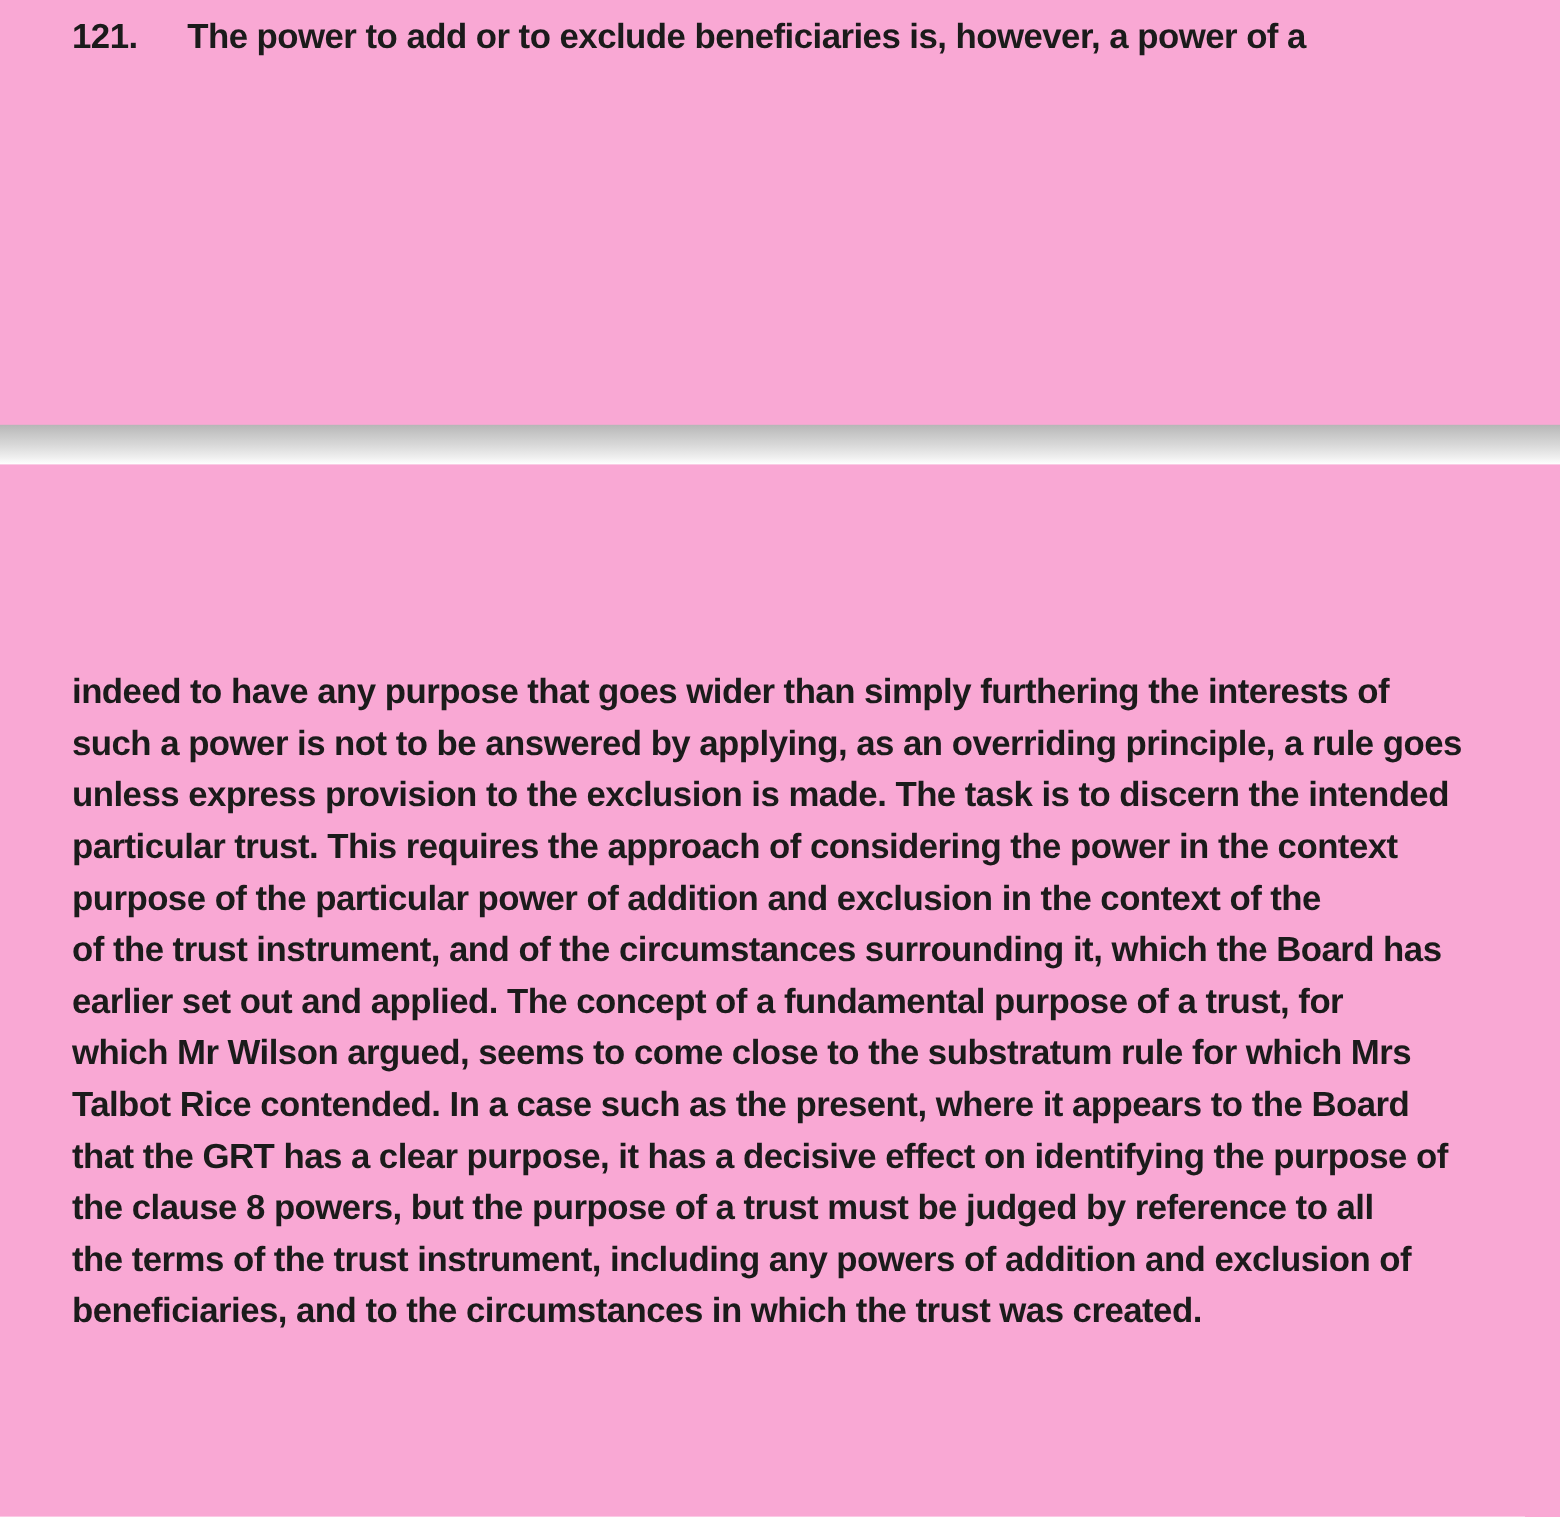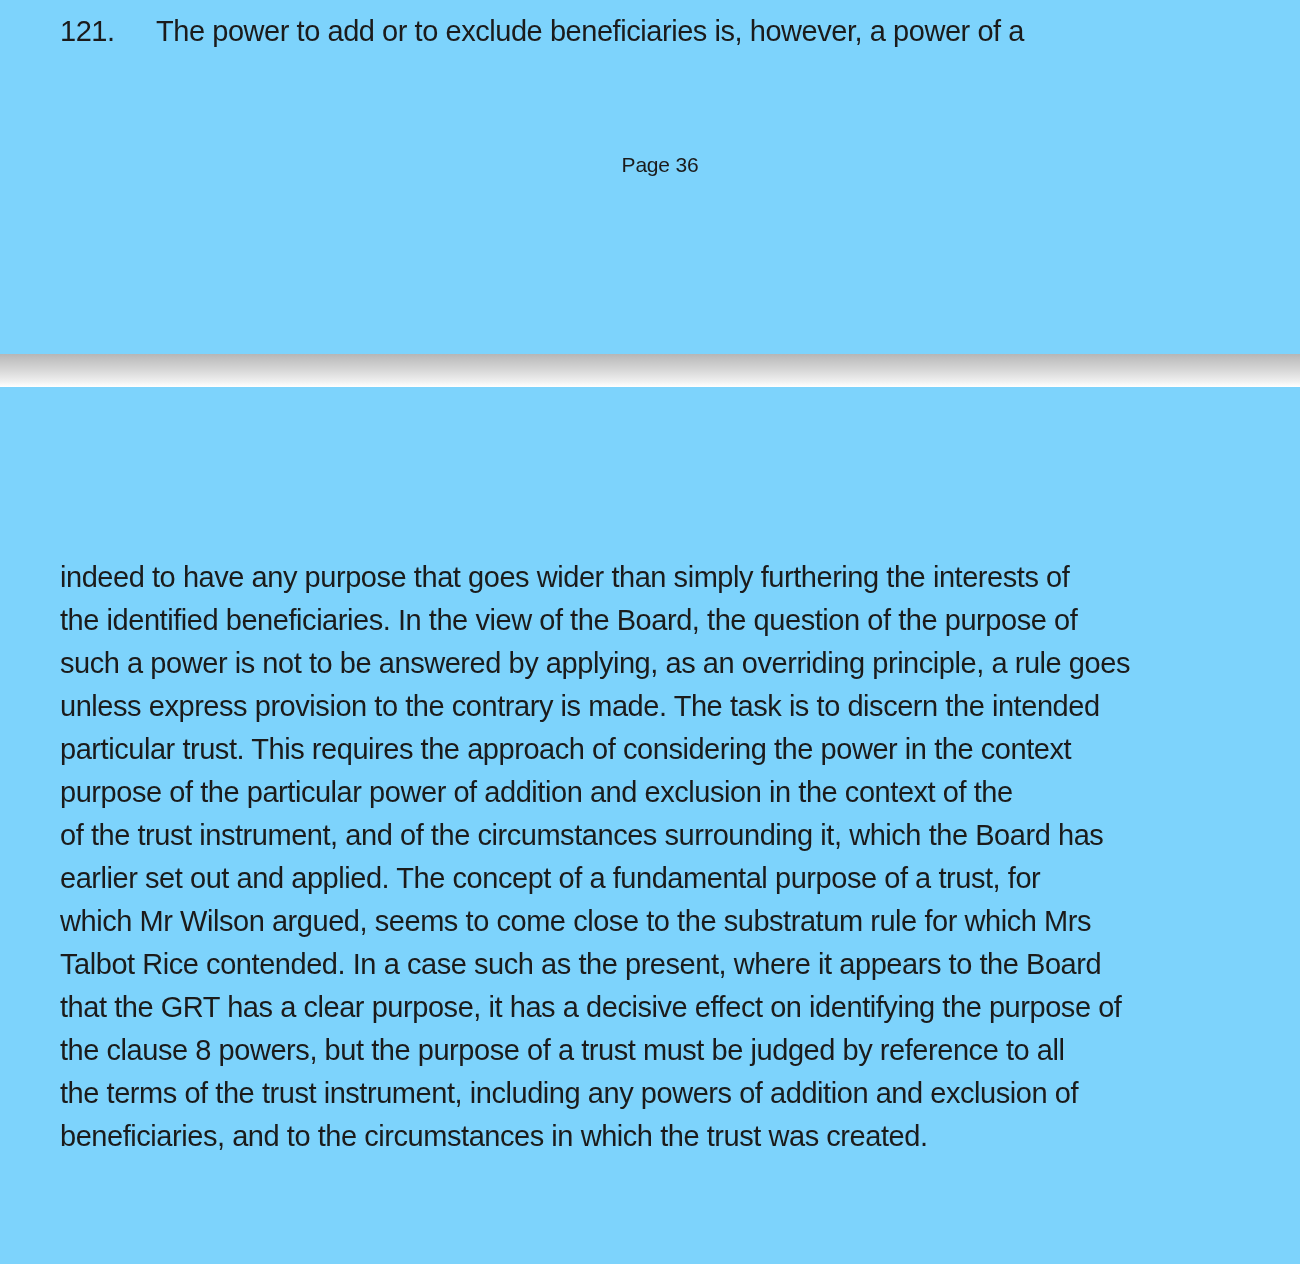--- a/index.html
+++ b/index.html
@@ -54,35 +54,33 @@
       #c3c3c3 18%,
       #d8d8d8 50%,
       #efefef 82%,
       #ffffff 100%);
   }
   #para-continued { top: 556px; }
 </style>
 </head>
 <body>
 
-<div id="page" style="color: rgb(27, 27, 27); background: #7dd3fc;">
+<div id="page" style="color: rgb(27, 27, 27); background: #f9a8d4; font-weight: bold;">
 
   <div id="para-121" class="textblock">
     <div class="tline"><span class="para-number">121.</span><span>The power to add or to exclude beneficiaries is, however, a power of a</span></div>
   </div>
 
-  <div id="page-footer">Page 36</div>
 
   <div id="page-divider"></div>
 
   <div id="para-continued" class="textblock">
       <div class="tline">indeed to have any purpose that goes wider than simply furthering the interests of</div>
-      <div class="tline">the identified beneficiaries. In the view of the Board, the question of the purpose of</div>
       <div class="tline">such a power is not to be answered by applying, as an overriding principle, a rule goes</div>
-      <div class="tline">unless express provision to the contrary is made. The task is to discern the intended</div>
+      <div class="tline">unless express provision to the exclusion is made. The task is to discern the intended</div>
       <div class="tline">particular trust. This requires the approach of considering the power in the context</div>
       <div class="tline">purpose of the particular power of addition and exclusion in the context of the</div>
       <div class="tline">of the trust instrument, and of the circumstances surrounding it, which the Board has</div>
       <div class="tline">earlier set out and applied. The concept of a fundamental purpose of a trust, for</div>
       <div class="tline">which Mr Wilson argued, seems to come close to the substratum rule for which Mrs</div>
       <div class="tline">Talbot Rice contended. In a case such as the present, where it appears to the Board</div>
       <div class="tline">that the GRT has a clear purpose, it has a decisive effect on identifying the purpose of</div>
       <div class="tline">the clause 8 powers, but the purpose of a trust must be judged by reference to all</div>
       <div class="tline">the terms of the trust instrument, including any powers of addition and exclusion of</div>
       <div class="tline">beneficiaries, and to the circumstances in which the trust was created.</div>

